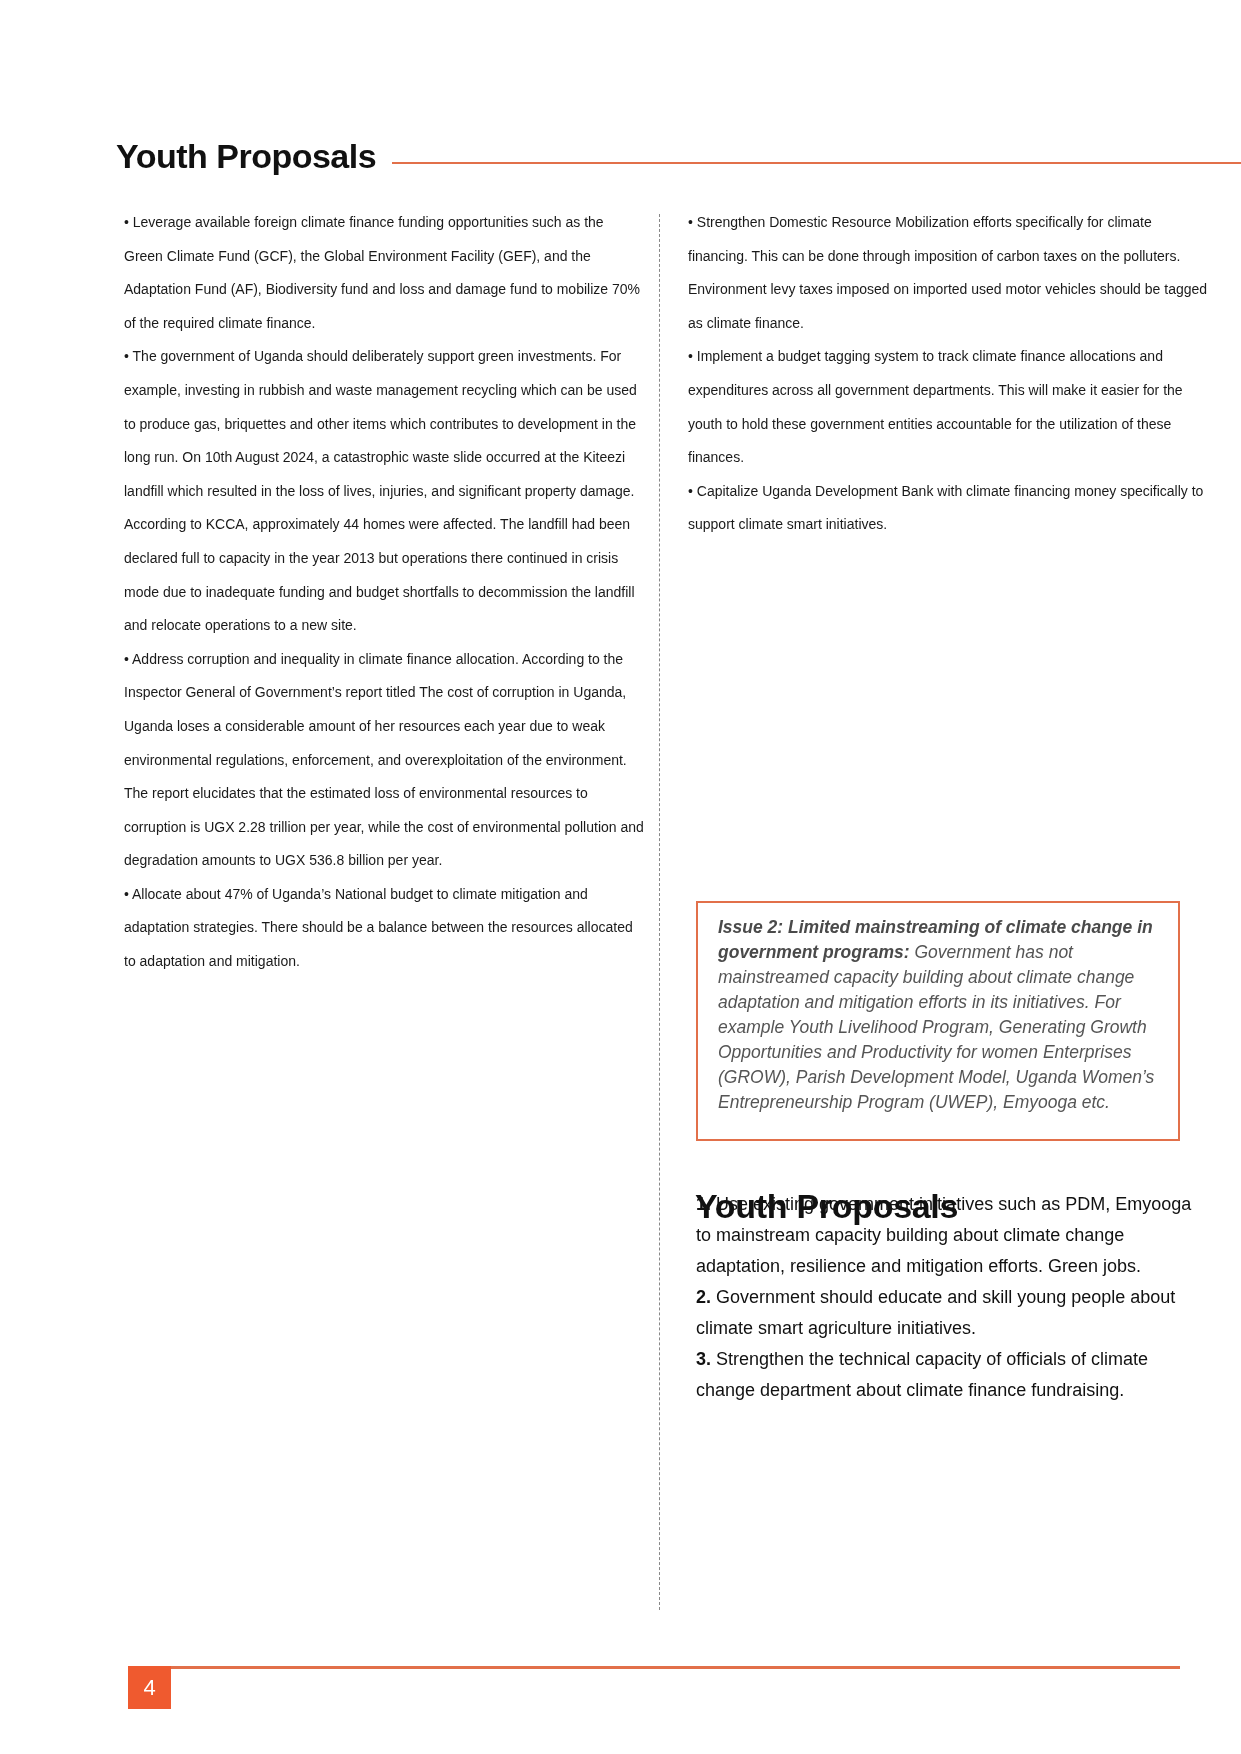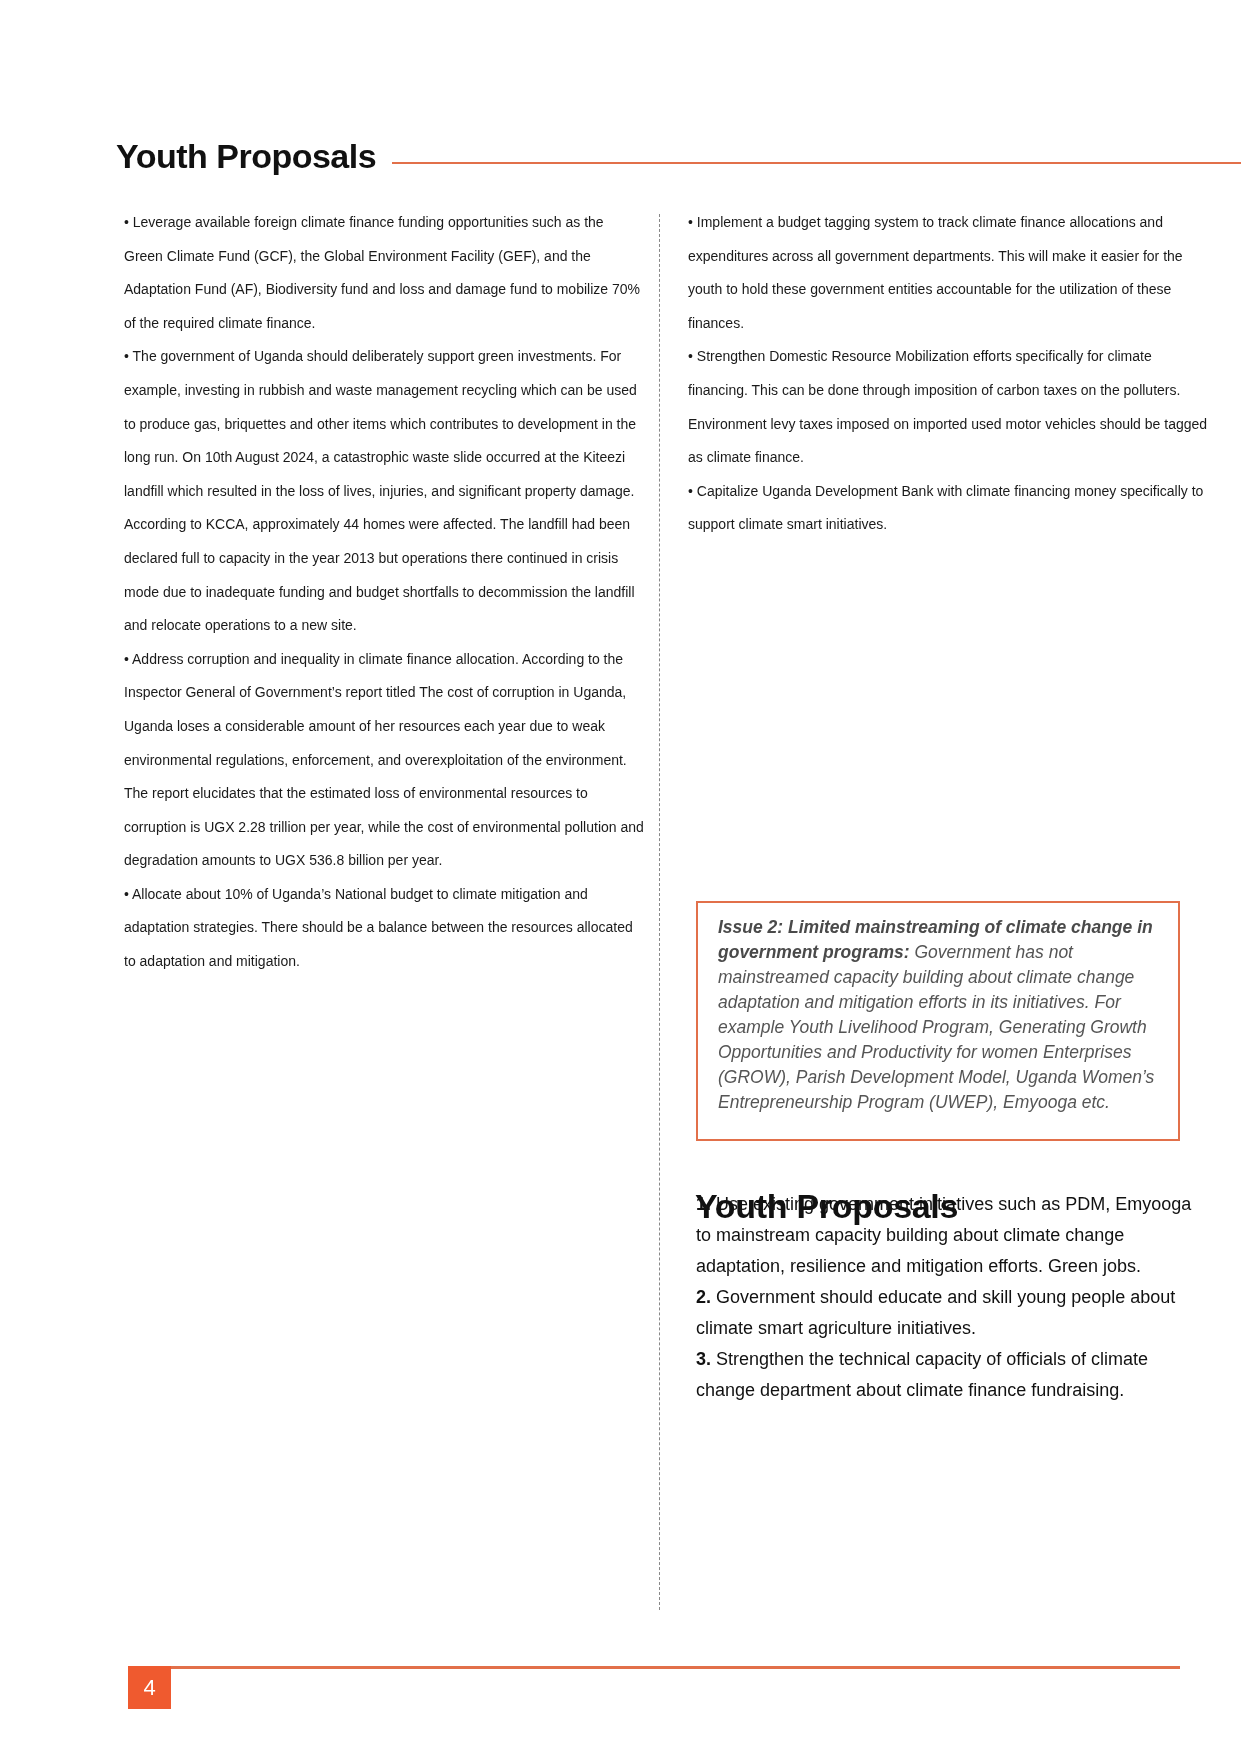--- a/index.html
+++ b/index.html
@@ -133,28 +133,28 @@
 
 <div class="page-heading-row">
   <h1 class="page-heading">Youth Proposals</h1>
   <div class="heading-rule"></div>
 </div>
 
 <div class="col col-left">
   <p class="bullet-para">• Leverage available foreign climate finance funding opportunities such as the Green Climate Fund (GCF), the Global Environment Facility (GEF), and the Adaptation Fund (AF), Biodiversity fund and loss and damage fund to mobilize 70% of the required climate finance.</p>
   <p class="bullet-para">• The government of Uganda should deliberately support green investments. For example, investing in rubbish and waste management recycling which can be used to produce gas, briquettes and other items which contributes to development in the long run. On 10th August 2024, a catastrophic waste slide occurred at the Kiteezi landfill which resulted in the loss of lives, injuries, and significant property damage. According to KCCA, approximately 44 homes were affected. The landfill had been declared full to capacity in the year 2013 but operations there continued in crisis mode due to inadequate funding and budget shortfalls to decommission the landfill and relocate operations to a new site.</p>
   <p class="bullet-para">• Address corruption and inequality in climate finance allocation. According to the Inspector General of Government’s report titled The cost of corruption in Uganda, Uganda loses a considerable amount of her resources each year due to weak environmental regulations, enforcement, and overexploitation of the environment. The report elucidates that the estimated loss of environmental resources to corruption is UGX 2.28 trillion per year, while the cost of environmental pollution and degradation amounts to UGX 536.8 billion per year.</p>
-  <p class="bullet-para">• Allocate about 10% of Uganda’s National budget to climate mitigation and adaptation strategies. There should be a balance between the resources allocated to adaptation and mitigation.</p>
+  <p class="bullet-para">• Allocate about 47% of Uganda’s National budget to climate mitigation and adaptation strategies. There should be a balance between the resources allocated to adaptation and mitigation.</p>
 </div>
 
 <div class="divider"></div>
 
 <div class="col col-right">
+  <p class="bullet-para">• Strengthen Domestic Resource Mobilization efforts specifically for climate financing. This can be done through imposition of carbon taxes on the polluters. Environment levy taxes imposed on imported used motor vehicles should be tagged as climate finance.</p>
   <p class="bullet-para">• Implement a budget tagging system to track climate finance allocations and expenditures across all government departments. This will make it easier for the youth to hold these government entities accountable for the utilization of these finances.</p>
-  <p class="bullet-para">• Strengthen Domestic Resource Mobilization efforts specifically for climate financing. This can be done through imposition of carbon taxes on the polluters. Environment levy taxes imposed on imported used motor vehicles should be tagged as climate finance.</p>
   <p class="bullet-para">• Capitalize Uganda Development Bank with climate financing money specifically to support climate smart initiatives.</p>
 </div>
 
 <div class="issue-box">
   <span class="issue-title">Issue 2: Limited mainstreaming of climate change in government programs:</span><span> Government has not mainstreamed capacity building about climate change adaptation and mitigation efforts in its initiatives. For example Youth Livelihood Program, Generating Growth Opportunities and Productivity for women Enterprises (GROW), Parish Development Model, Uganda Women’s Entrepreneurship Program (UWEP), Emyooga etc.</span>
 </div>
 
 <h2 class="sub-heading">Youth Proposals</h2>
 
 <div class="numbered-list">

